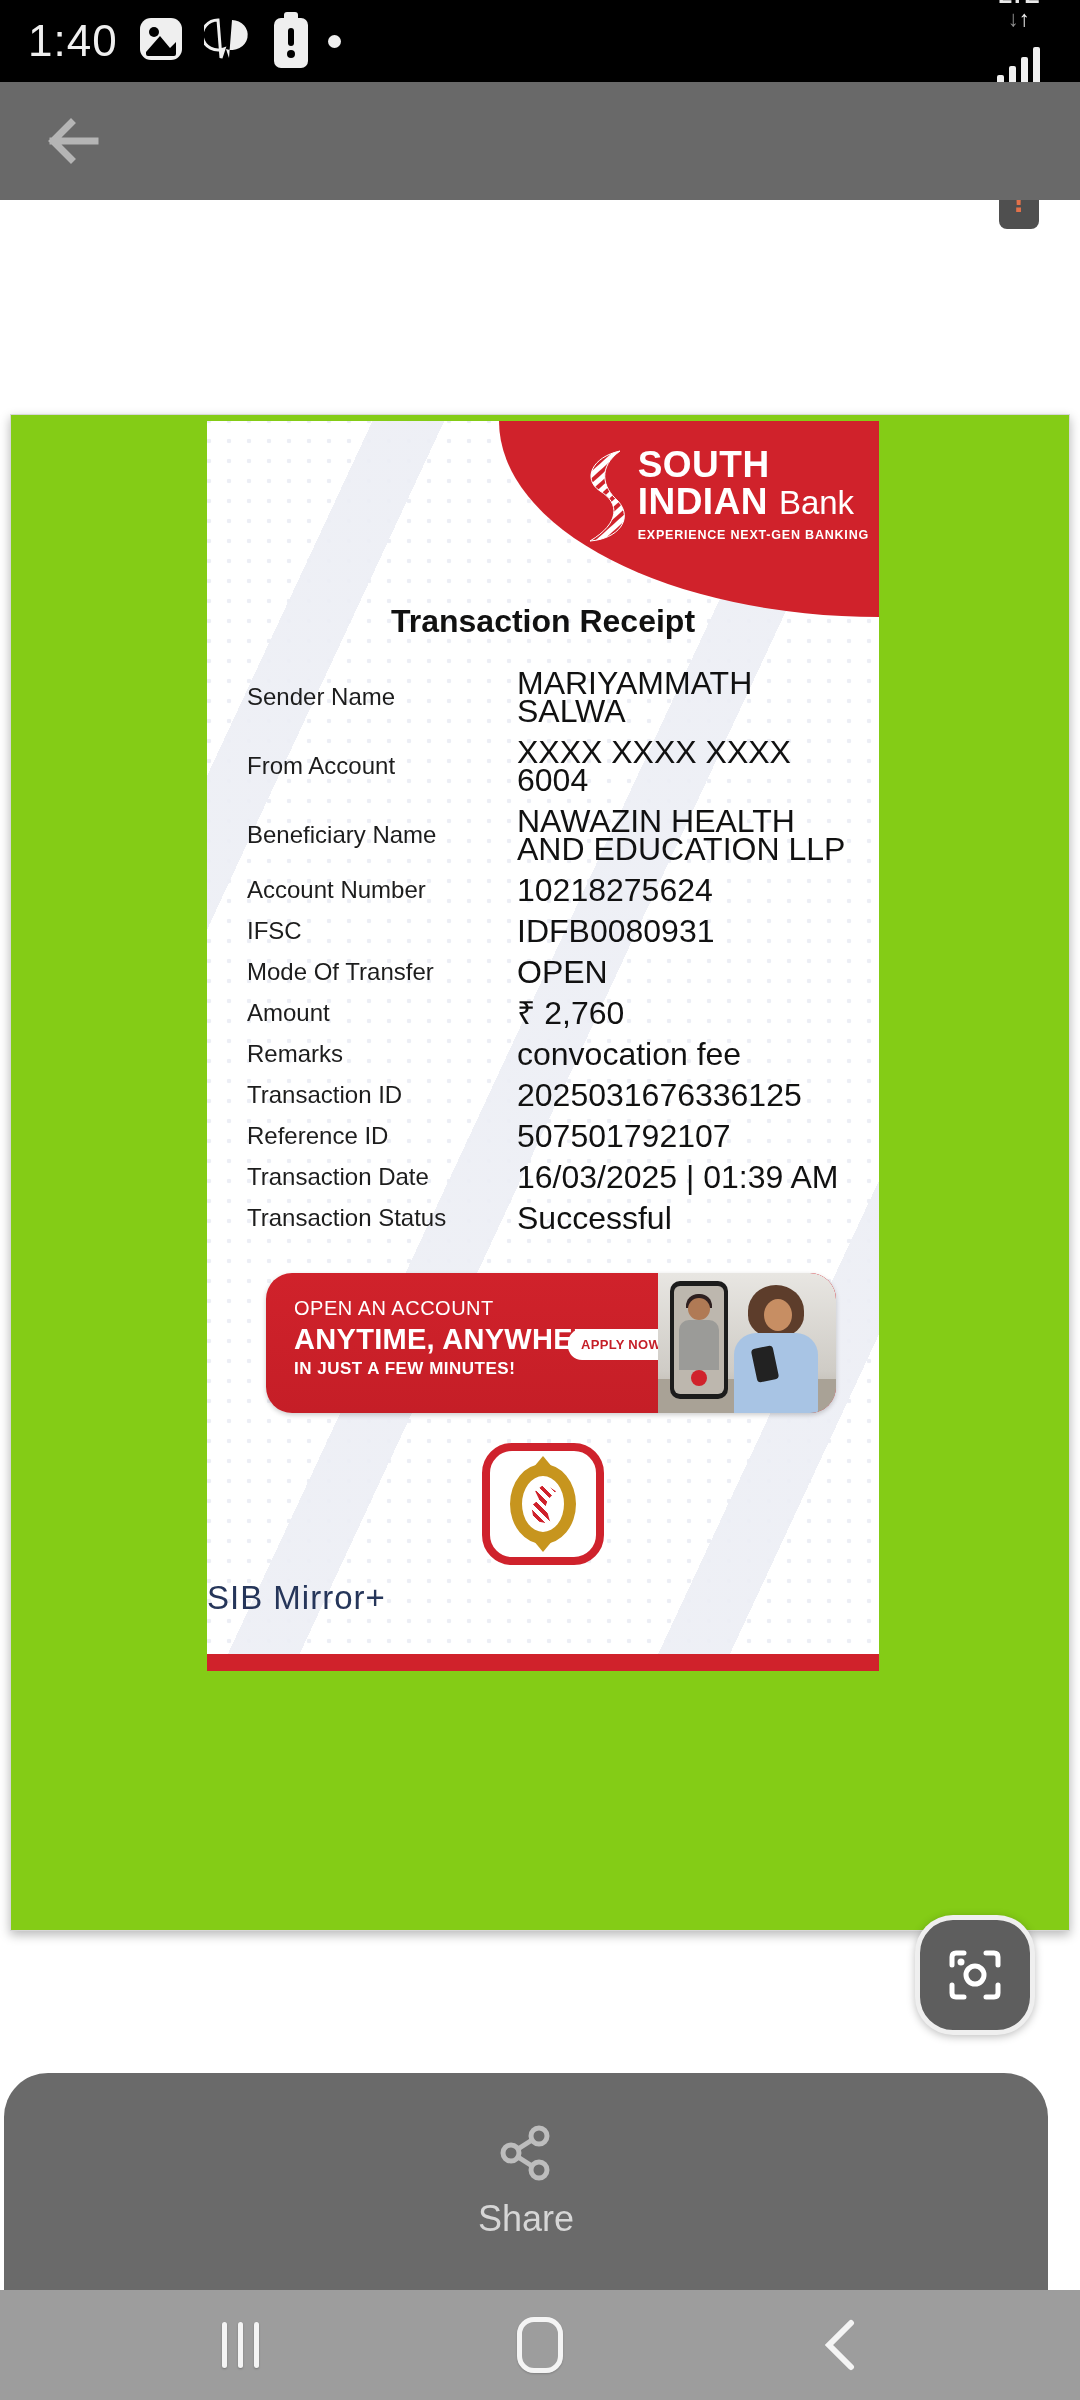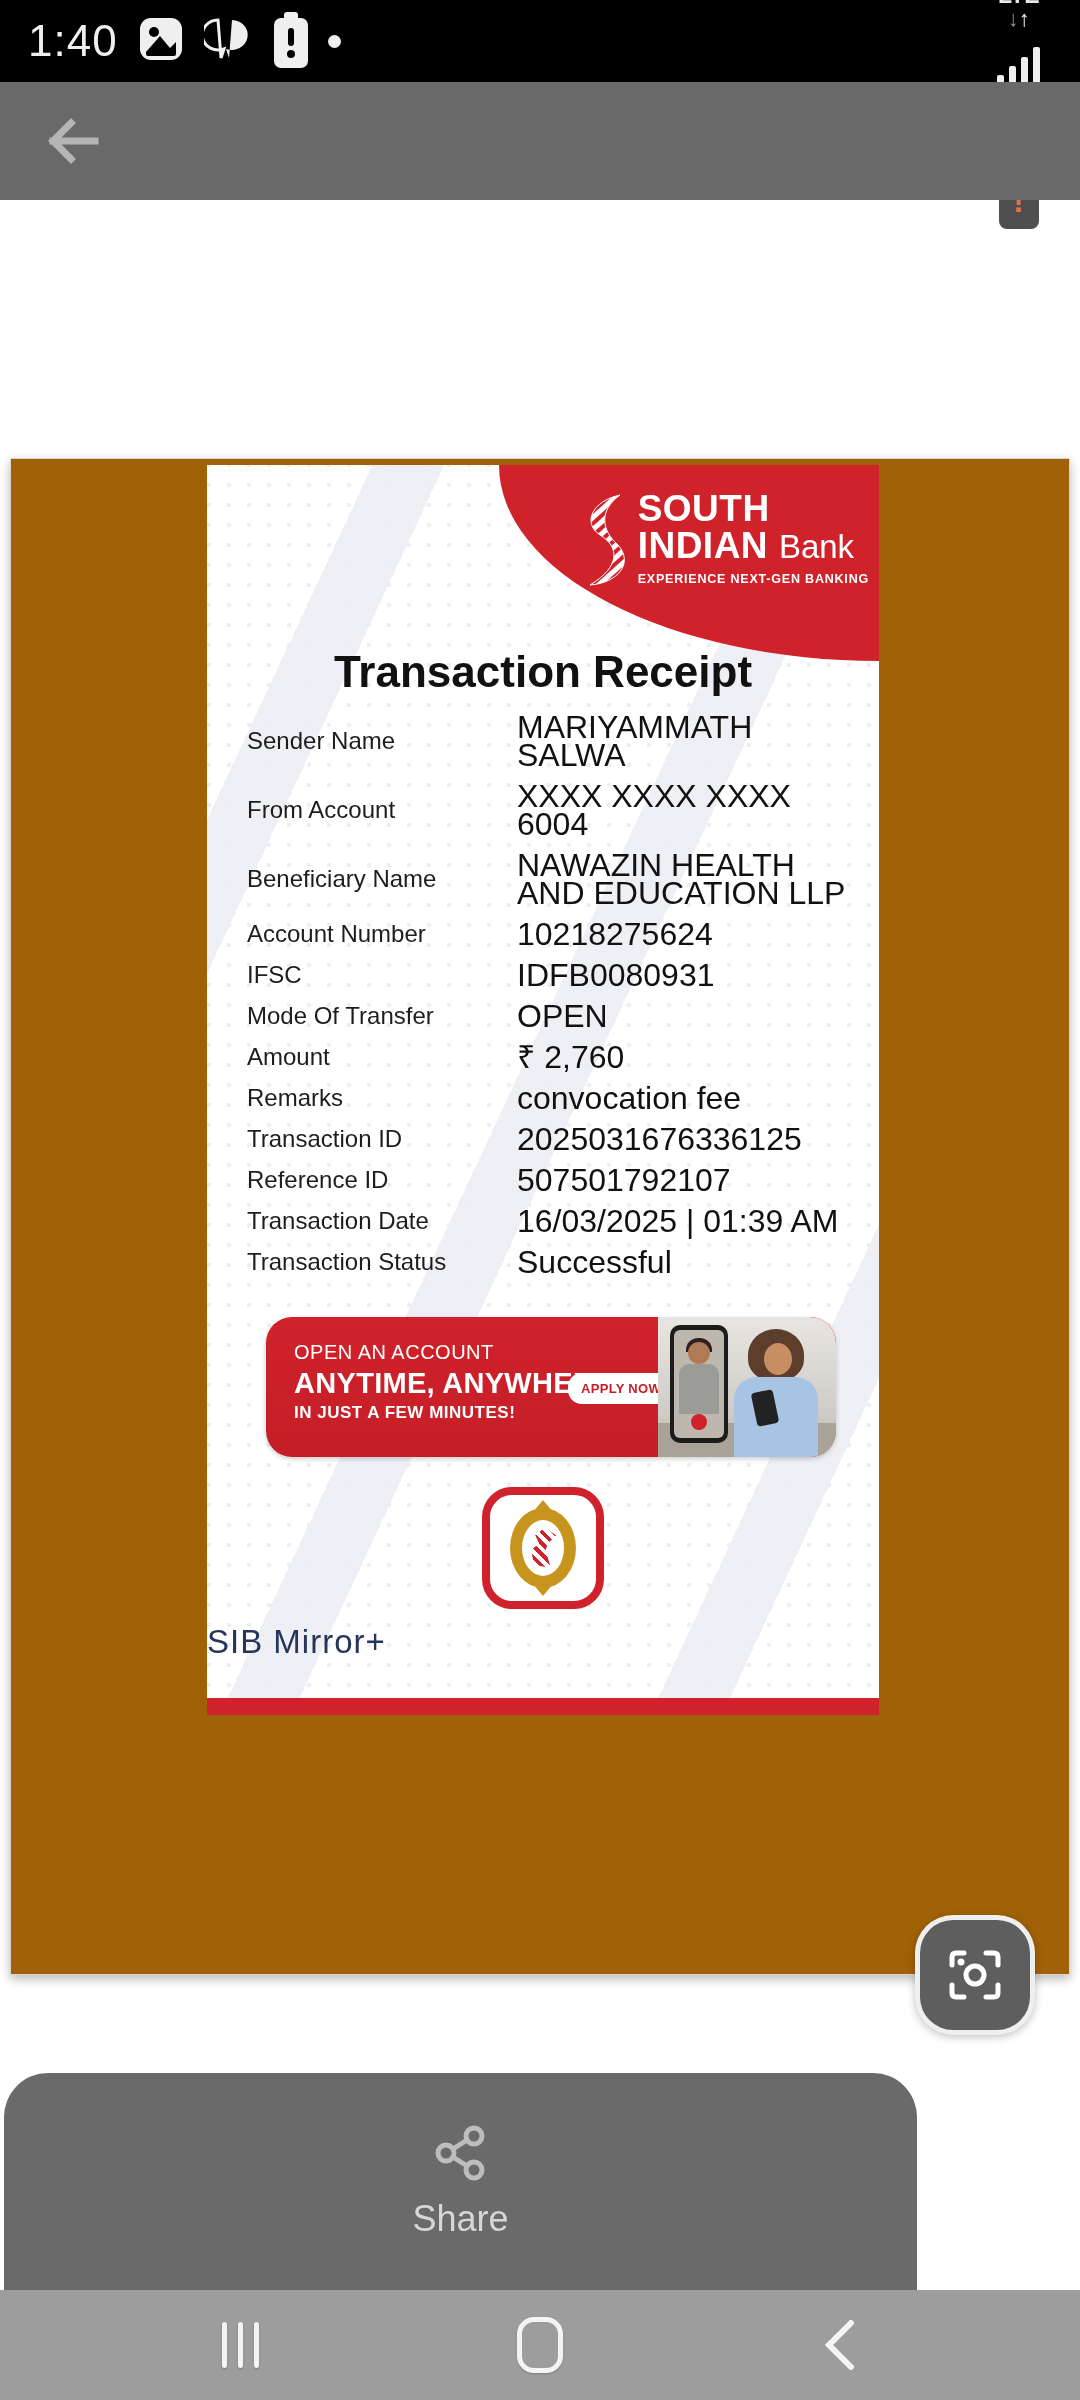--- a/index.html
+++ b/index.html
@@ -27,41 +27,41 @@
   .batt-low .ex { color:#e2714a; font-size:34px; font-weight:bold; }
   .batt-white { position:relative; width:34px; height:50px; background:#efefef; border-radius:7px; margin-top:3px;
     display:flex; align-items:center; justify-content:center; }
   .batt-white:before { content:""; position:absolute; top:-6px; left:10px; width:14px; height:7px; background:#efefef; border-radius:3px 3px 0 0; }
 
   
   .app-bar { position:absolute; top:82px; left:0; width:1080px; height:118px; background:#696969; display:flex; align-items:center; }
   .back-btn { margin-left:38px; width:70px; height:70px; display:flex; align-items:center; justify-content:center; cursor:pointer; }
 
   
-  .card { position:absolute; left:10px; top:414px; width:1060px; height:1517px; background:#a16207;
-    border:1px solid #d7d7d7; box-shadow:0 4px 10px rgba(0,0,0,.28);margin-top:44px; }
+  .card { position:absolute; left:10px; top:414px; width:1060px; height:1517px; background:#84cc16;
+    border:1px solid #d7d7d7; box-shadow:0 4px 10px rgba(0,0,0,.28); }
   .doc { position:absolute; left:196px; top:6px; width:672px; height:1250px; background:#fff; overflow:hidden;
     background-image:
       radial-gradient(#eceef5 2px, transparent 2.6px),
       repeating-linear-gradient(115deg, rgba(235,237,244,0) 0 150px, rgba(235,237,244,.85) 150px 215px, rgba(235,237,244,0) 215px 390px);
     background-size: 20px 20px, auto;
     background-position: right -40px bottom 60px, 0 0; }
 
   .red-curve { position:absolute; top:0; right:0; width:380px; height:196px; background:#d0222b;
     border-bottom-left-radius:100% 100%; }
   .logo { position:absolute; top:26px; right:10px; display:flex; align-items:flex-start; }
   .logo-mark { width:56px; height:96px; margin-right:6px; margin-top:2px; }
   .logo-texts { display:flex; flex-direction:column; }
   .logo-l1 { color:#fff; font-size:37px; font-weight:bold; letter-spacing:.5px; line-height:36px; }
   .logo-l2 { color:#fff; font-size:37px; font-weight:bold; letter-spacing:.5px; line-height:38px; }
   .logo-suffix { font-weight:normal; font-size:33px; letter-spacing:0; }
   .logo-tag { color:#fff; font-size:12.5px; font-weight:bold; letter-spacing:.8px; margin-top:6px; }
 
   .doc-title { position:absolute; top:182px; left:0; width:100%; text-align:center;
-    font-size:44px; font-weight:bold; color:#111; }
+    font-size:32px; font-weight:bold; color:#111; }
 
   .fields { position:absolute; top:248px; left:40px; width:600px; }
   .frow { display:grid; grid-template-columns:270px 1fr; align-items:center; margin-bottom:13px; }
   .flabel { font-size:24px; color:#1d1d1d; line-height:28px; }
   .fvalue { font-size:32px; color:#111; line-height:28px; }
 
   
   .ad { position:absolute; left:59px; top:852px; width:570px; height:140px; border-radius:26px;
     background:linear-gradient(180deg,#d0222b 0%,#c51e27 100%); box-shadow:0 2px 5px rgba(0,0,0,.2); overflow:hidden; }
   .ad-text { position:absolute; left:28px; top:24px; }
@@ -99,21 +99,21 @@
     font-size:33px; font-weight:normal; color:#26365a; letter-spacing:1px; }
 
   .red-strip { position:absolute; left:0; bottom:0; width:672px; height:17px; background:#d0222b; }
 
   
   .lens-btn { position:absolute; left:915px; top:1915px; width:120px; height:120px; background:#5e5e5e;
     border-radius:38px; border:5px solid rgba(255,255,255,.9); display:flex; align-items:center; justify-content:center;
     box-shadow:0 2px 8px rgba(0,0,0,.25); cursor:pointer; }
 
   
-  .share-panel { position:absolute; left:4px; top:2073px; width:913px; height:217px; background:#6a6a6a;
+  .share-panel { position:absolute; left:4px; top:2073px; width:1044px; height:217px; background:#6a6a6a;
     border-radius:44px 44px 0 0; display:flex; flex-direction:column; align-items:center; justify-content:center; gap:16px; cursor:pointer; }
   .share-label { color:#d6d6d6; font-size:36px; }
 
   
   .nav-bar { position:absolute; left:0; top:2290px; width:1080px; height:110px; background:#9d9d9d;
     display:flex; align-items:center; justify-content:space-between; padding:0 195px; }
   .nav-btn { width:90px; height:90px; display:flex; align-items:center; justify-content:center; cursor:pointer; }
   .recents { display:flex; gap:11px; }
   .recents span { display:block; width:5px; height:46px; background:#f4f4f4; border-radius:3px; box-shadow:0 1px 2px rgba(0,0,0,.25); }
   .home-ic { width:46px; height:56px; border:5px solid #f4f4f4; border-radius:17px; box-shadow:0 1px 2px rgba(0,0,0,.2); }

